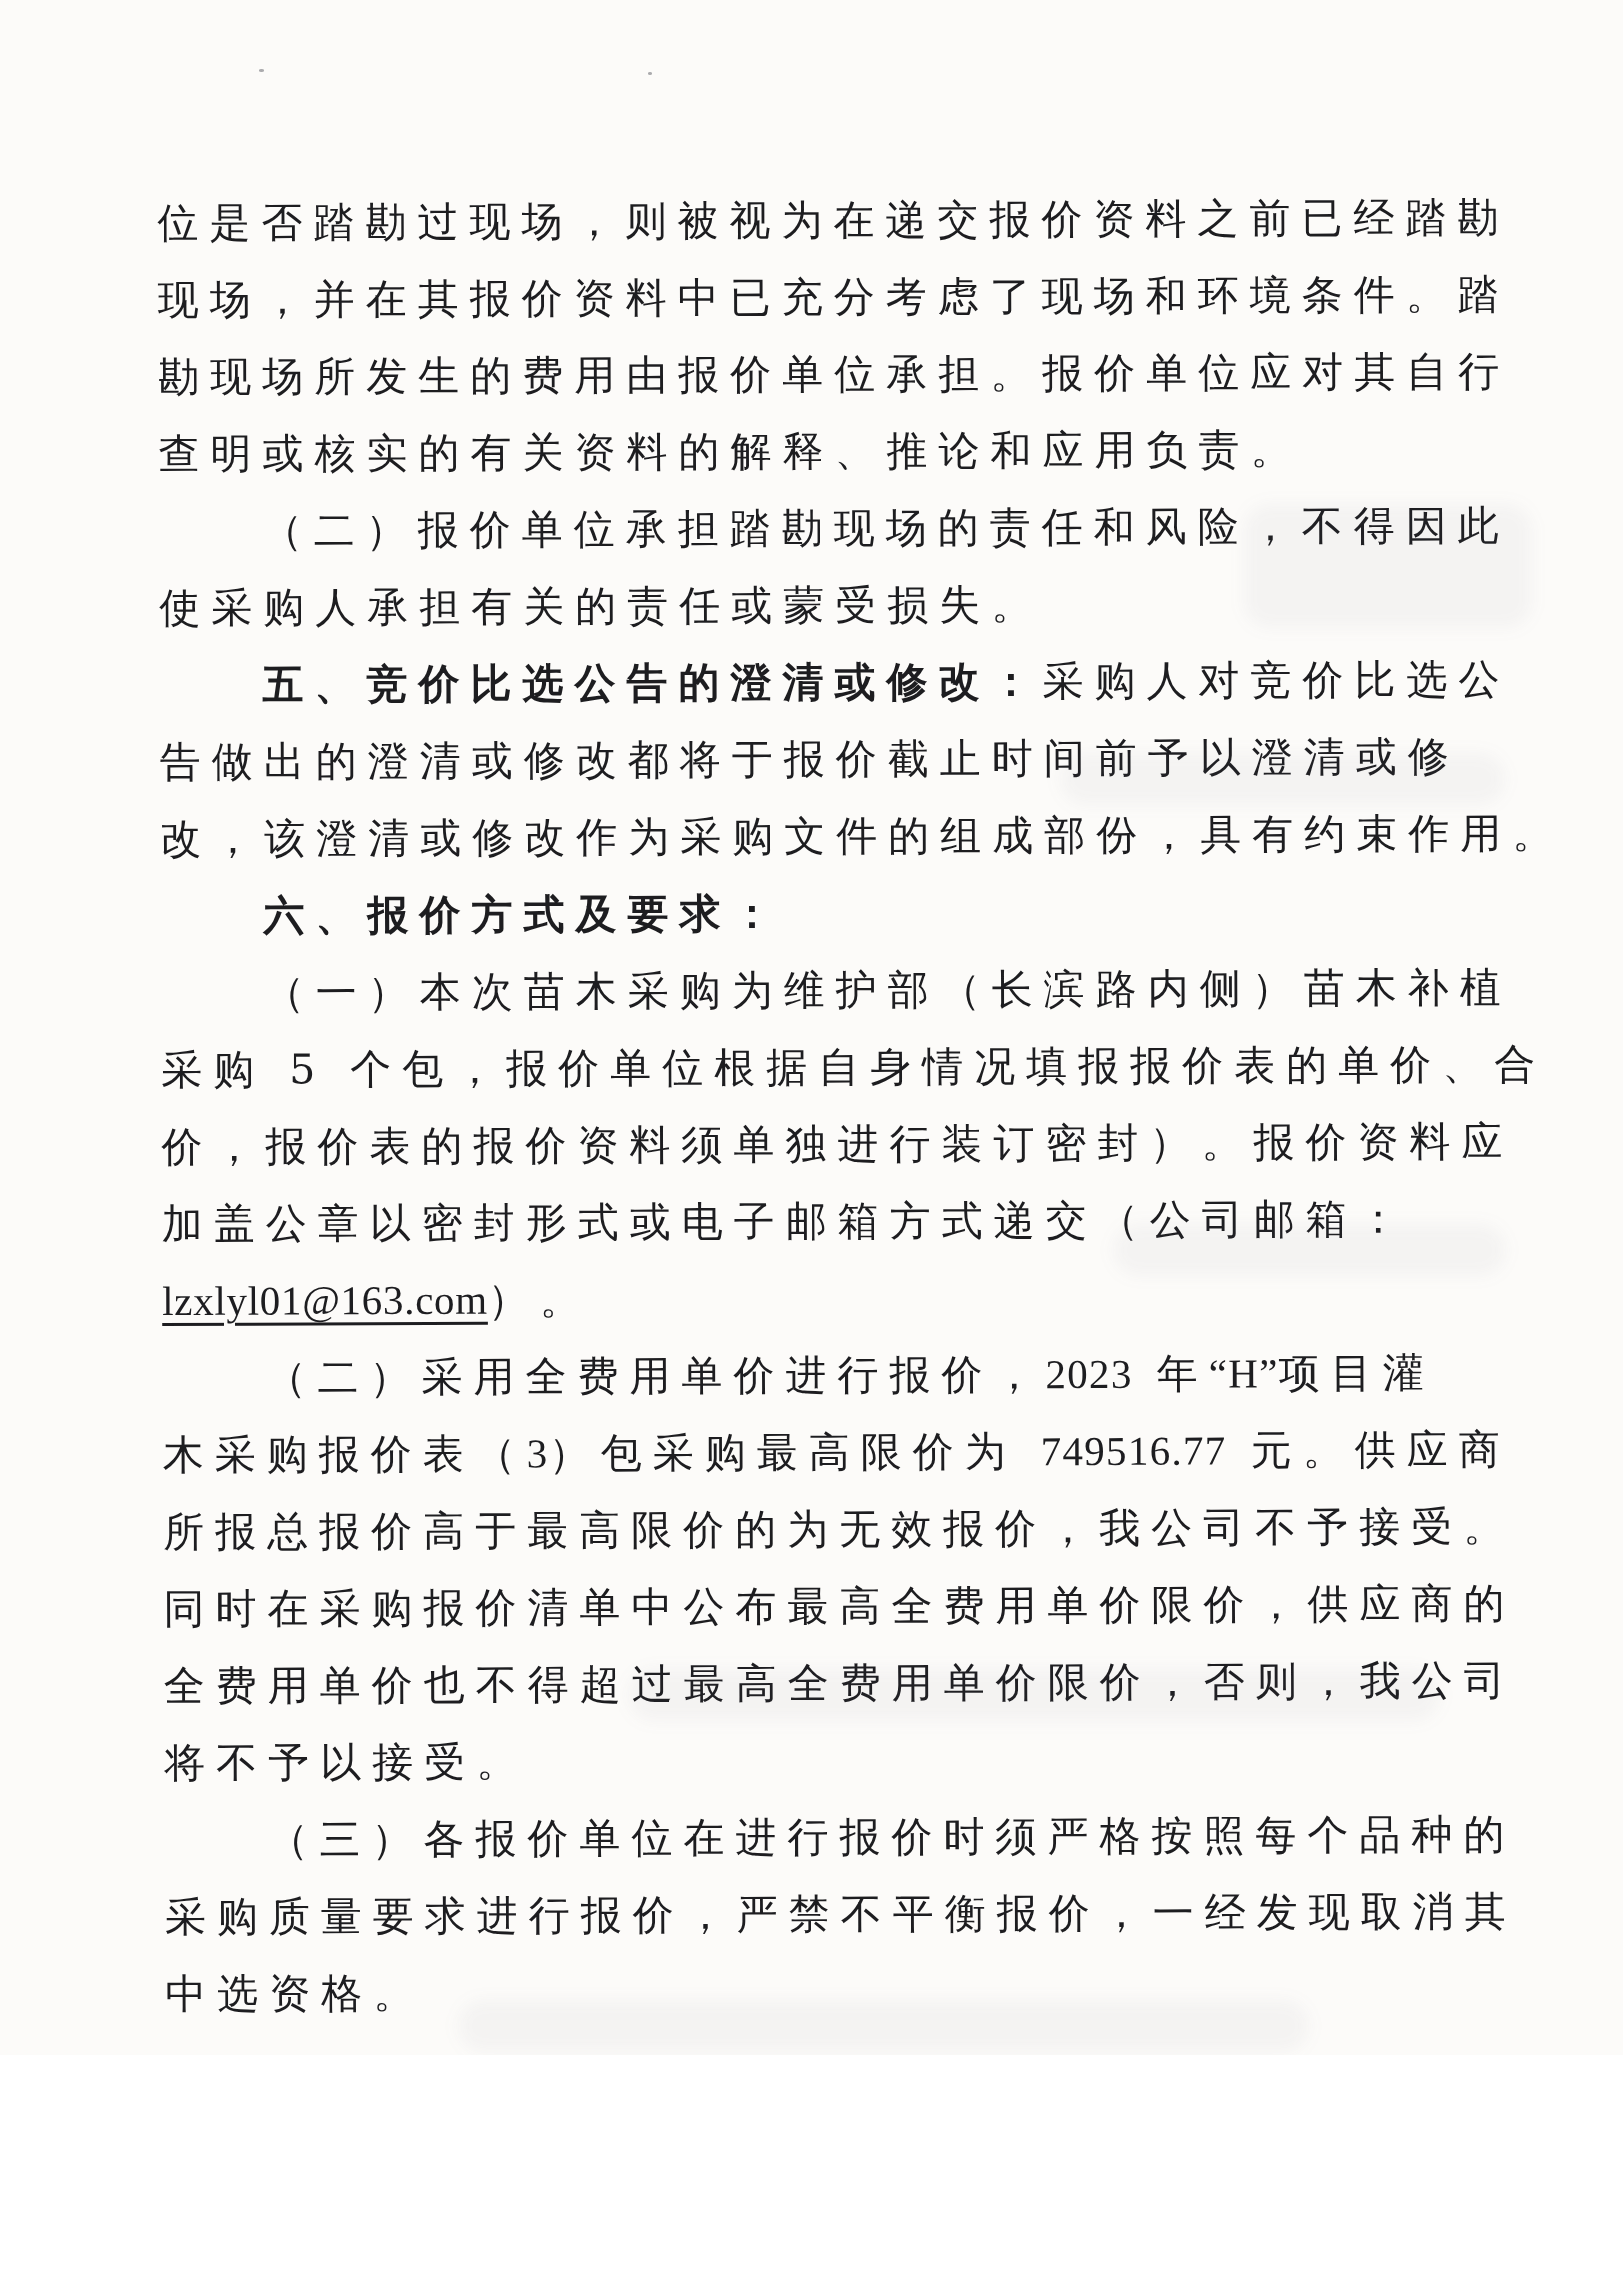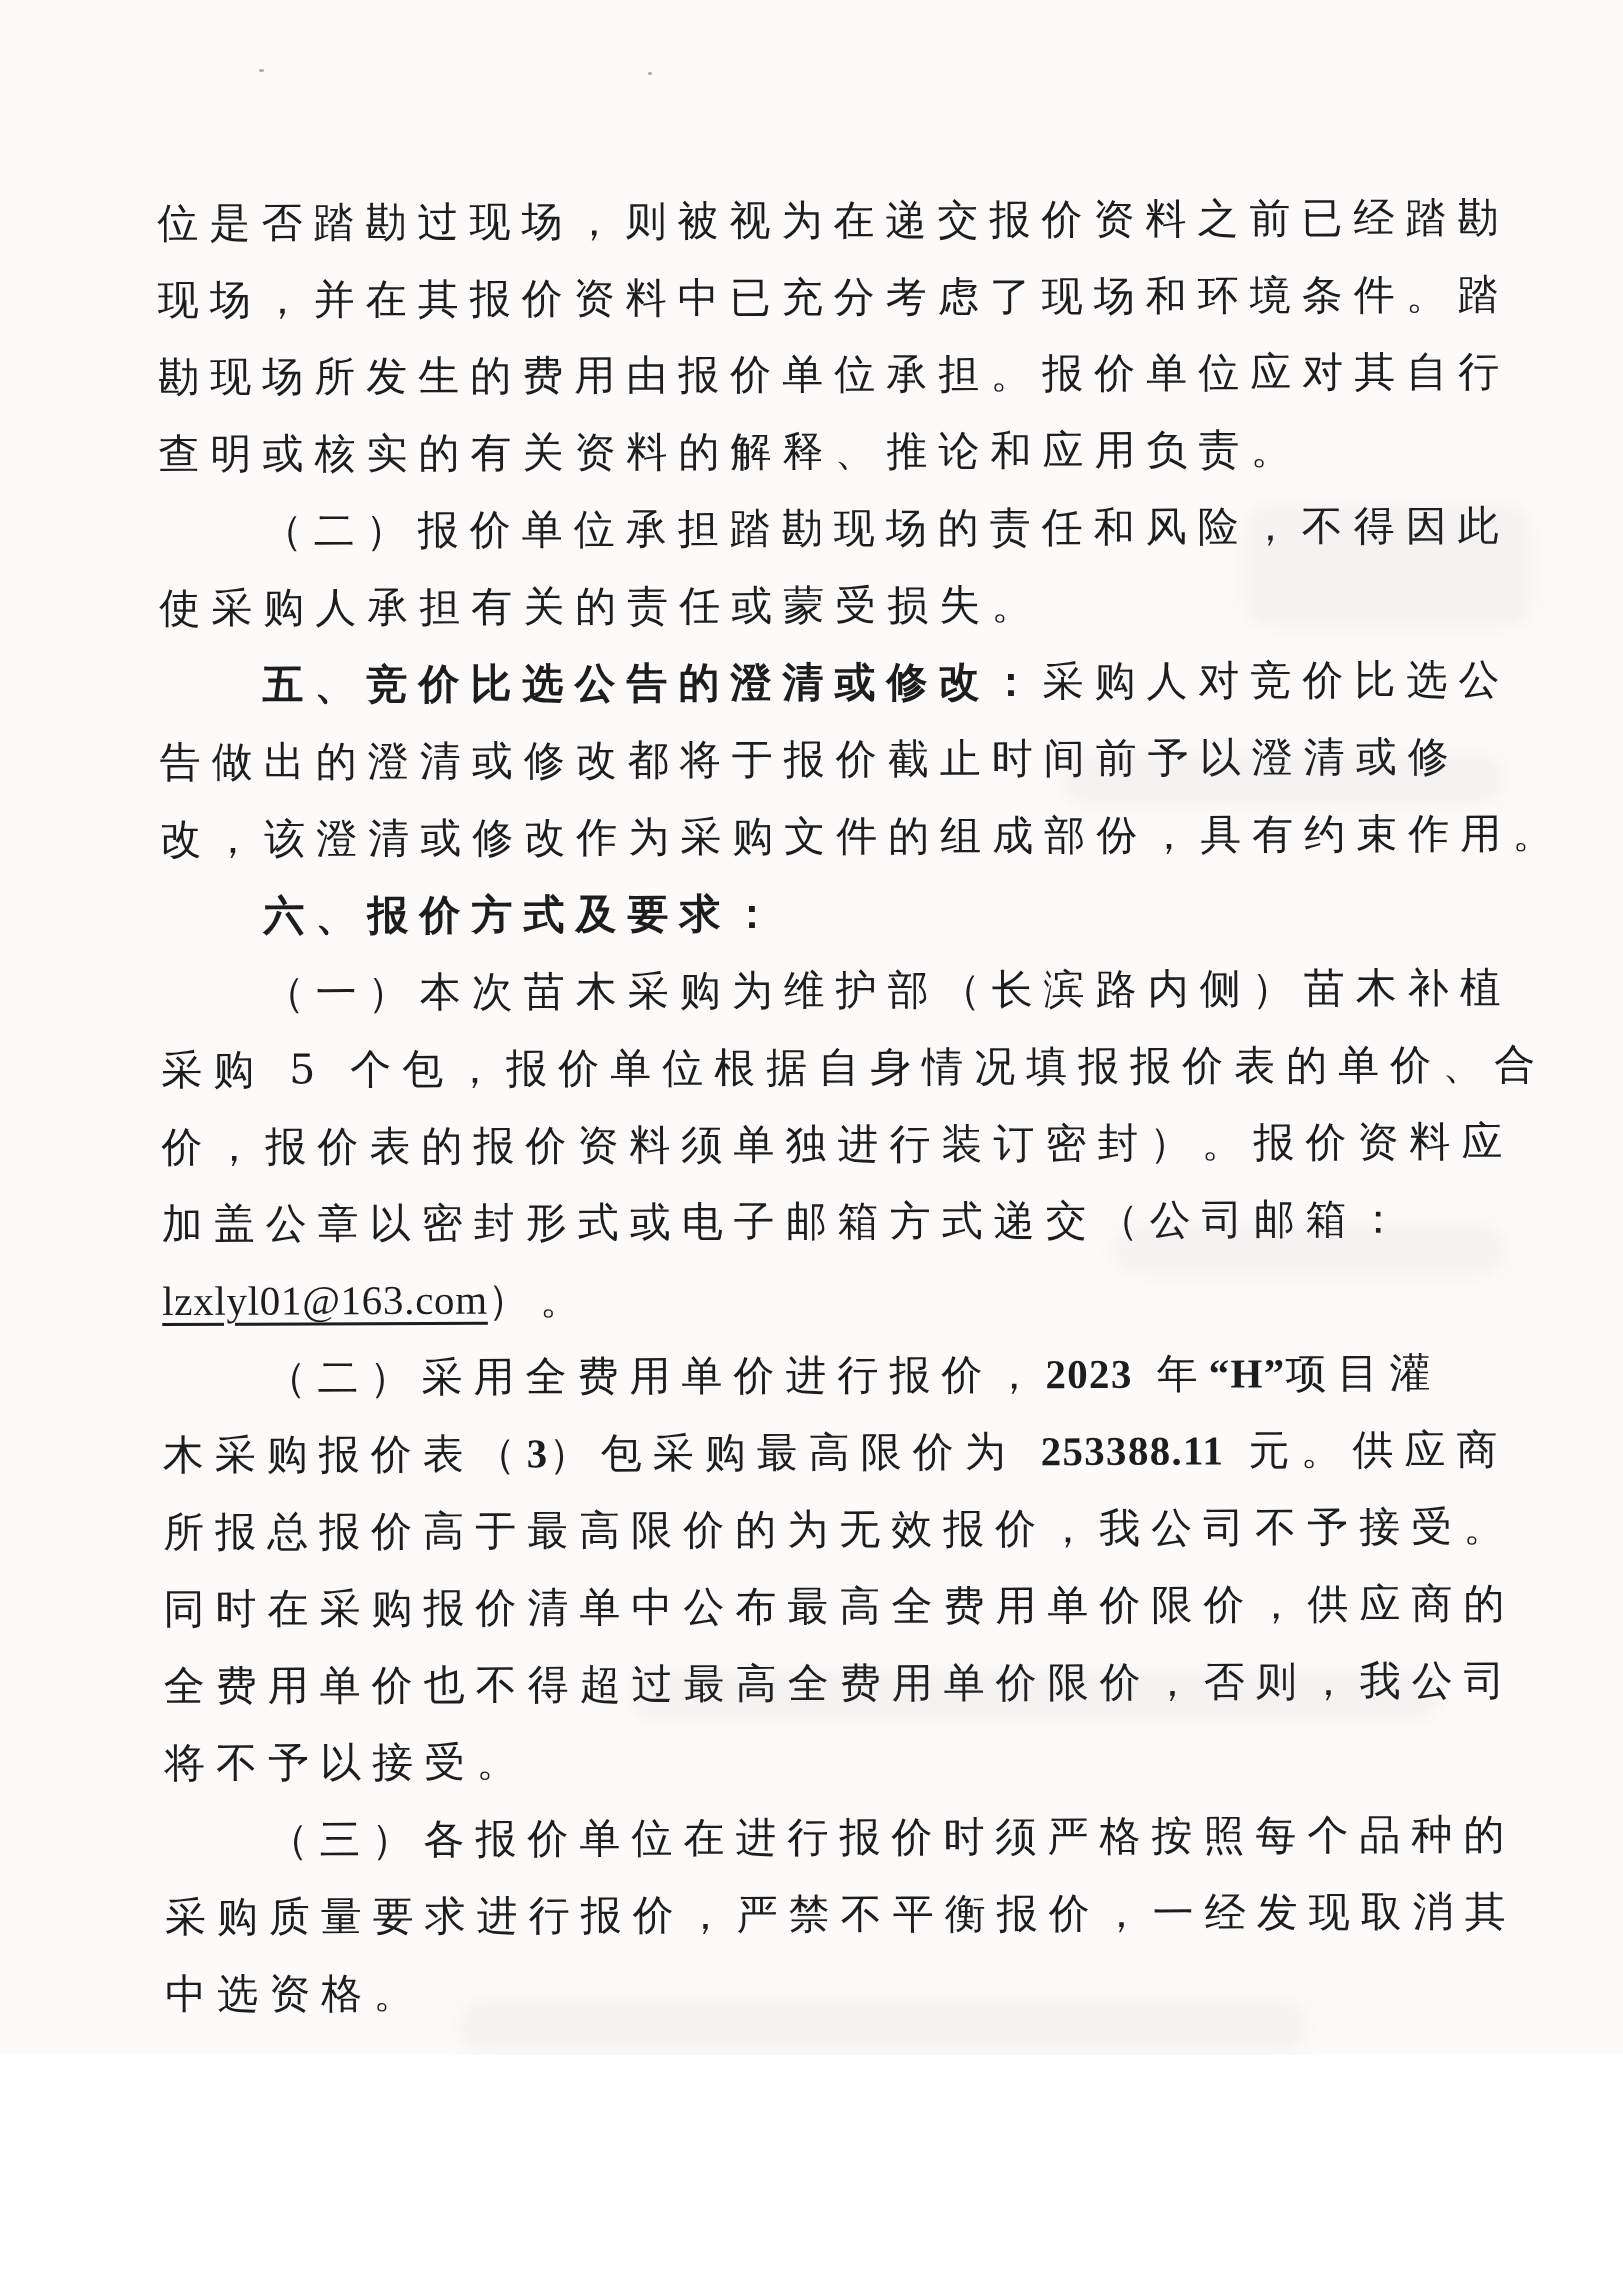--- a/index.html
+++ b/index.html
@@ -33,21 +33,21 @@
     white-space:nowrap;
   }
   .line.indent{
     padding-left:103px;
   }
   .seg{ }
   .seg-heading{
     font-weight:700;
   }
   .seg-number{
-    font-weight:700;
+    font-weight:400;
     letter-spacing:1.3px;
     font-family:"Liberation Serif","DejaVu Serif",serif;
   }
   .seg-email{
     letter-spacing:0.7px;
     font-family:"Liberation Serif","DejaVu Serif",serif;
     text-decoration:underline;
     text-decoration-thickness:3.3px;
     text-underline-offset:7.9px;
   }
@@ -99,21 +99,21 @@
       <div class="line indent"><span class="seg seg-heading">五、竞价比选公告的澄清或修改：</span><span class="seg">采购人对竞价比选公</span></div>
       <div class="line"><span class="seg">告做出的澄清或修改都将于报价截止时间前予以澄清或修</span></div>
       <div class="line"><span class="seg">改，该澄清或修改作为采购文件的组成部份，具有约束作用。</span></div>
       <div class="line indent"><span class="seg seg-heading">六、报价方式及要求：</span></div>
       <div class="line indent"><span class="seg">（一）本次苗木采购为维护部（长滨路内侧）苗木补植</span></div>
       <div class="line"><span class="seg">采购 5 个包，报价单位根据自身情况填报报价表的单价、合</span></div>
       <div class="line"><span class="seg">价，报价表的报价资料须单独进行装订密封）。报价资料应</span></div>
       <div class="line"><span class="seg">加盖公章以密封形式或电子邮箱方式递交（公司邮箱：</span></div>
       <div class="line"><span class="seg seg-email">lzxlyl01@163.com</span><span class="seg">）。</span></div>
       <div class="line indent"><span class="seg">（二）采用全费用单价进行报价，</span><span class="seg seg-number">2023</span><span class="seg"> 年</span><span class="seg seg-number">“H”</span><span class="seg">项目灌</span></div>
-      <div class="line"><span class="seg">木采购报价表（</span><span class="seg seg-number">3</span><span class="seg">）包采购最高限价为 </span><span class="seg seg-number">253388.11</span><span class="seg"> 元。供应商</span></div>
+      <div class="line"><span class="seg">木采购报价表（</span><span class="seg seg-number">3</span><span class="seg">）包采购最高限价为 </span><span class="seg seg-number">749516.77</span><span class="seg"> 元。供应商</span></div>
       <div class="line"><span class="seg">所报总报价高于最高限价的为无效报价，我公司不予接受。</span></div>
       <div class="line"><span class="seg">同时在采购报价清单中公布最高全费用单价限价，供应商的</span></div>
       <div class="line"><span class="seg">全费用单价也不得超过最高全费用单价限价，否则，我公司</span></div>
       <div class="line"><span class="seg">将不予以接受。</span></div>
       <div class="line indent"><span class="seg">（三）各报价单位在进行报价时须严格按照每个品种的</span></div>
       <div class="line"><span class="seg">采购质量要求进行报价，严禁不平衡报价，一经发现取消其</span></div>
       <div class="line"><span class="seg">中选资格。</span></div>
     </div>
 
   <div class="footer">

